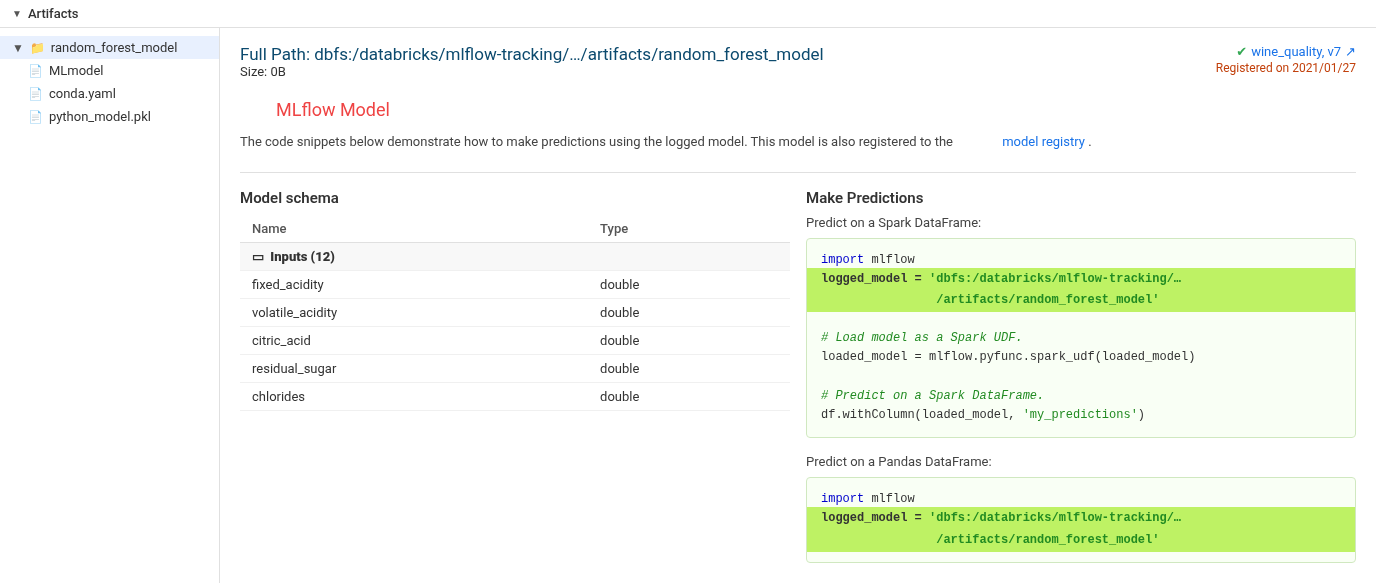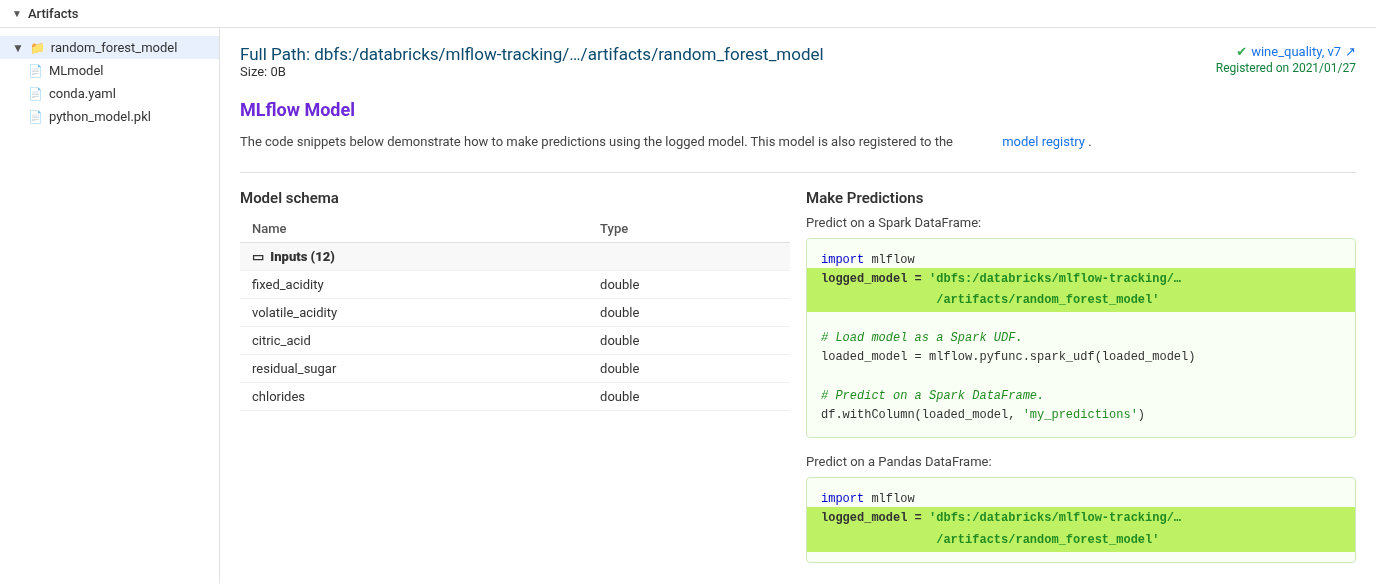--- a/index.html
+++ b/index.html
@@ -70,27 +70,28 @@
     }
     .registered-link {
       display: flex;
       align-items: center;
       gap: 4px;
       color: #1a73e8;
       font-size: 13px;
       text-decoration: none;
     }
     .registered-link .check-icon { color: #34a853; }
-    .registered-date { font-size: 12px; color: #15803d; }
+    .registered-date { font-size: 12px; color: #c2410c; }
 
     .section-title {
       font-size: 18px;
-      font-weight: 700;
+      font-weight: 400;
       margin-bottom: 12px;
-      color: #6d28d9;
+      color: #ef4444;
+      margin-left: 36px;
     }
     .description {
       font-size: 13px;
       color: #444;
       margin-bottom: 20px;
       line-height: 1.5;
     }
     .description a { color: #1a73e8; text-decoration: none; margin-left: 46px; }
 
     

